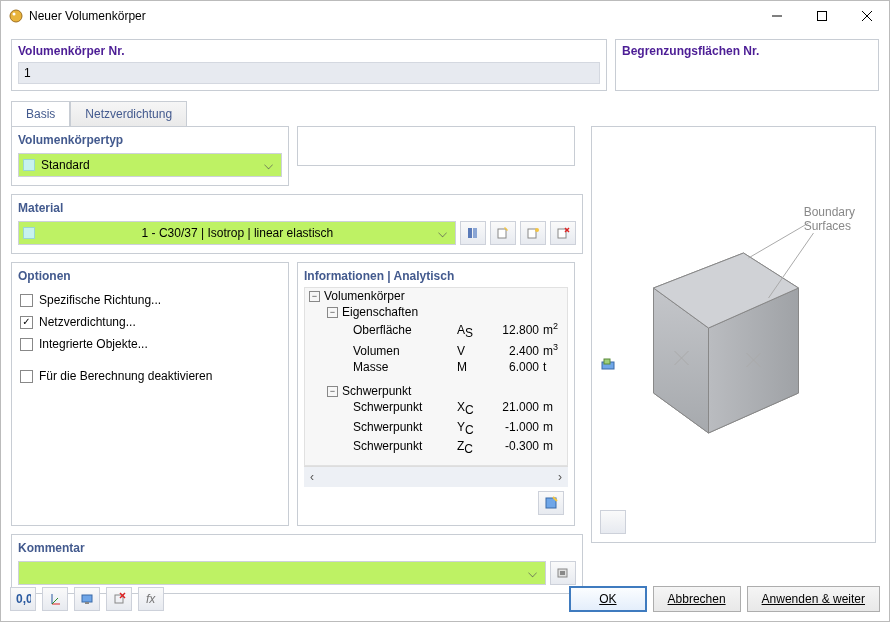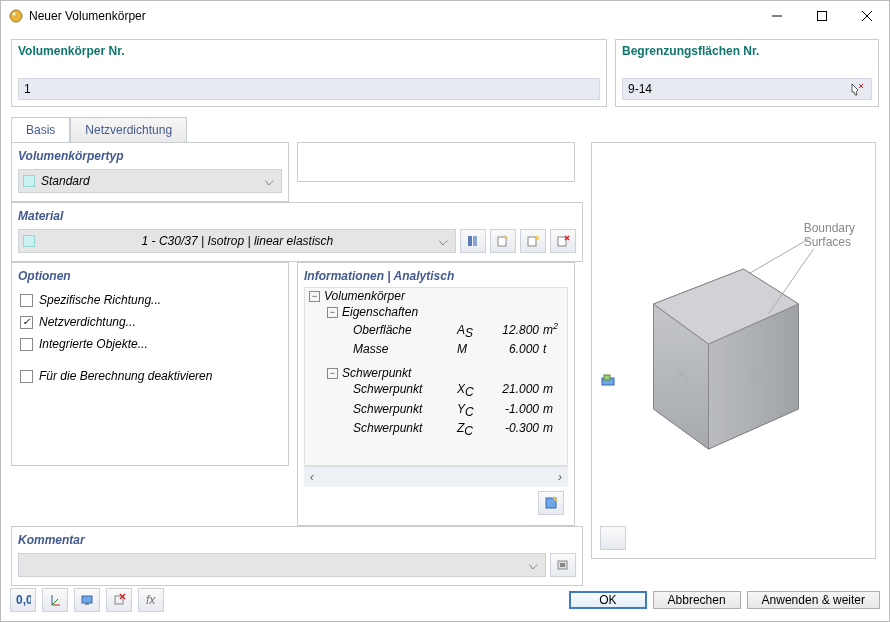--- a/index.html
+++ b/index.html
@@ -12,41 +12,41 @@
 .titlebar .win-btn { width: 45px; height: 30px; display: flex; align-items: center; justify-content: center; color: #000; }
 
 .outer { padding: 8px 10px 10px 10px; }
 
 
 .row-top { display: flex; gap: 8px; margin-bottom: 10px; }
 .panel-border { border: 1px solid #c8cdd4; background: #fff; }
 .header-panel { padding: 4px 6px 6px 6px; }
 .header-panel.left { flex: 1; }
 .header-panel.right { width: 264px; }
-.panel-title { color: #0f766e; font-weight: 600; margin-bottom: 20px; }
+.panel-title { color: #4c1d95; font-weight: 600; margin-bottom: 4px; }
 .val-display { background: #e7eaf0; border: 1px solid #d4d8e0; padding: 3px 5px; height: 22px; display: flex; align-items: center; justify-content: space-between; }
 .val-display .pick-btn { width: 18px; height: 18px; display: flex; align-items: center; justify-content: center; }
 
 
 .tabs { display: flex; }
 .tab { padding: 5px 14px; background: linear-gradient(#f6f6f6,#eaeaea); border: 1px solid #c8cdd4; border-bottom: none; margin-right: 0; color: #435a8e; }
 .tab.active { background: #fff; }
 
 .main-grid { display: flex; gap: 8px; }
-.col-left { width: 572px; display: flex; flex-direction: column; gap: 0; font-style: italic; }
+.col-left { width: 572px; display: flex; flex-direction: column; gap: 8px; }
 .col-right { width: 285px; }
 
 .row-inner { display: flex; gap: 8px; }
 .sub-left { width: 278px; }
 .sub-right { width: 278px; }
 
 .sect { padding: 6px 6px 8px 6px; }
 .sect-title { color: #435a8e; font-weight: 600; margin-bottom: 6px; }
 
-.combo { display: flex; align-items: center; background: #e5e5e5; border: 1px solid #cdd1da; height: 24px; padding: 0 4px; }
+.combo { display: flex; align-items: center; background: #bef264; border: 1px solid #cdd1da; height: 24px; padding: 0 4px; }
 .combo .sw { width: 12px; height: 12px; background: #c7f2ef; border: 1px solid #9ad6d1; margin-right: 6px; }
 .combo .lbl { flex: 1; }
 .combo .arr { padding: 0 4px; color: #555; }
 
 .material-row { display: flex; gap: 4px; align-items: center; }
 .material-row .combo { flex: 1; text-align: center; }
 .tool-btn { width: 26px; height: 24px; display: flex; align-items: center; justify-content: center; background: linear-gradient(#fafafa,#e7eaf0); border: 1px solid #cdd1da; }
 
 .chk-row { display: flex; align-items: center; gap: 6px; padding: 4px 2px; }
 .chk { width: 13px; height: 13px; border: 1px solid #888; display: flex; align-items: center; justify-content: center; font-size: 10px; line-height: 1; }
@@ -72,21 +72,21 @@
 .preview-lbl { position: absolute; top: 208px; right: 18px; color: #888; font-size: 11px; text-align: left; line-height: 1.2; }
 .preview-foot { position: absolute; left: 8px; bottom: 8px; display: flex; gap: 4px; }
 
 .comment-row { display: flex; gap: 4px; align-items: center; }
 .comment-row .combo { flex: 1; }
 
 
 .footer { position: absolute; bottom: 10px; left: 10px; right: 10px; display: flex; justify-content: space-between; align-items: center; }
 .footer-left { display: flex; gap: 6px; }
 .footer-right { display: flex; gap: 6px; }
-.btn { height: 18px; padding: 0 14px; display: flex; align-items: center; justify-content: center; border: 1px solid #adadad; background: linear-gradient(#f5f5f5,#e8e8e8); }
+.btn { height: 26px; padding: 0 14px; display: flex; align-items: center; justify-content: center; border: 1px solid #adadad; background: linear-gradient(#f5f5f5,#e8e8e8); text-decoration: underline; }
 .btn.default { border: 2px solid #3f7bbf; background: linear-gradient(#fbfdff,#e4eefb); padding: 0 28px; }
 
 .blank-panel { height: 40px; }
 </style>
 </head>
 <body>
 
 <div class="titlebar">
   <svg class="icon" viewBox="0 0 16 16">
       <circle cx="8" cy="8" r="6" fill="#e8b43c" stroke="#a07020"></circle>
@@ -115,30 +115,20 @@
 
   <div class="row-top">
     <div class="panel-border header-panel left">
       <div class="panel-title">Volumenkörper Nr.</div>
       <div class="val-display">
           <span>1</span>
         </div>
     </div>
     <div class="panel-border header-panel right">
       <div class="panel-title">Begrenzungsflächen Nr.</div>
-      <div class="val-display">
-        <span>9-14</span>
-        <span class="pick-btn">
-            <svg width="14" height="14">
-              <path d="M2 2 L8 8 L6 10 L7 13 L5 13 L4 10 L2 10 Z" fill="#fff" stroke="#333" stroke-width="0.8"></path>
-              <line x1="9" y1="2" x2="13" y2="6" stroke="#d22"></line>
-              <line x1="13" y1="2" x2="9" y2="6" stroke="#d22"></line>
-            </svg>
-          </span>
-      </div>
     </div>
   </div>
 
   <div class="tabs">
     <div class="tab active">Basis</div>
     <div class="tab">Netzverdichtung</div>
   </div>
 
   <div class="main-grid">
     <div class="col-left">
@@ -185,21 +175,21 @@
               <svg width="14" height="14">
                 <rect x="2" y="3" width="8" height="9" fill="#fff" stroke="#888"></rect>
                 <line x1="9" y1="2" x2="13" y2="6" stroke="#d22" stroke-width="1.5"></line>
                 <line x1="13" y1="2" x2="9" y2="6" stroke="#d22" stroke-width="1.5"></line>
               </svg>
             </div>
         </div>
       </div>
 
       <div class="row-inner">
-        <div class="panel-border sect sub-left" style="height:204px">
+        <div class="panel-border sect sub-left" style="height:264px">
           <div class="sect-title">Optionen</div>
           <div class="chk-row">
               <span class="chk"></span>
               <span>Spezifische Richtung...</span>
             </div>
           <div class="chk-row">
               <span class="chk checked"></span>
               <span>Netzverdichtung...</span>
             </div>
           <div class="chk-row">
@@ -222,20 +212,26 @@
               </div>
             <div class="tree-item tree-l1">
                 <span class="tree-toggle">−</span>
                 <span>Eigenschaften</span>
               </div>
             <div class="prop-row">
                 <span>Oberfläche</span>
                 <span><span>A</span><sub>S</sub></span>
                 <span class="val">12.800</span>
                 <span class="unit"><span>m</span><sup>2</sup></span>
+              </div>
+            <div class="prop-row">
+                <span>Volumen</span>
+                <span>V</span>
+                <span class="val">2.400</span>
+                <span class="unit"><span>m</span><sup>3</sup></span>
               </div>
             <div class="prop-row">
                 <span>Masse</span>
                 <span>M</span>
                 <span class="val">6.000</span>
                 <span class="unit">t</span>
               </div>
             <div style="height:8px"></div>
             <div class="tree-item tree-l1">
                 <span class="tree-toggle">−</span>

